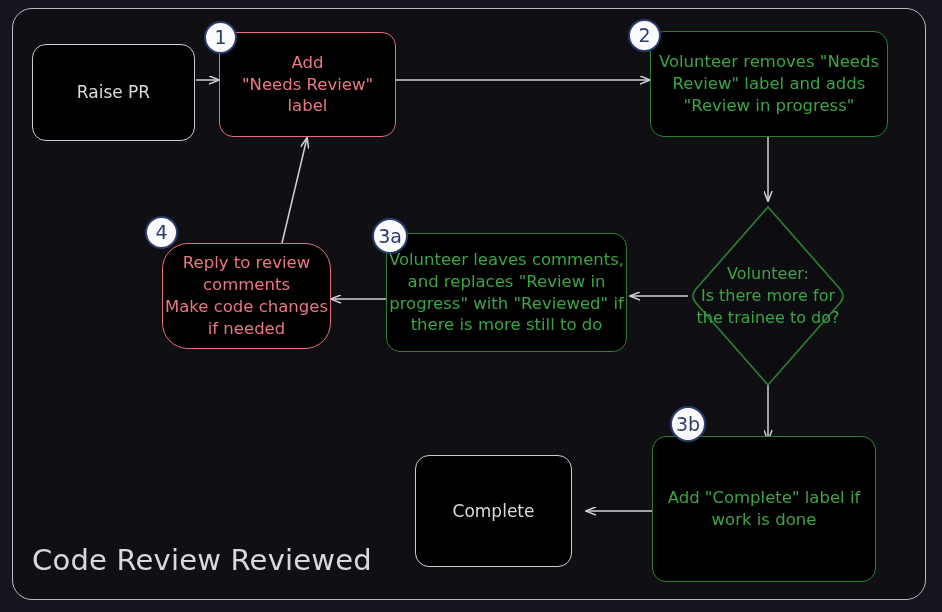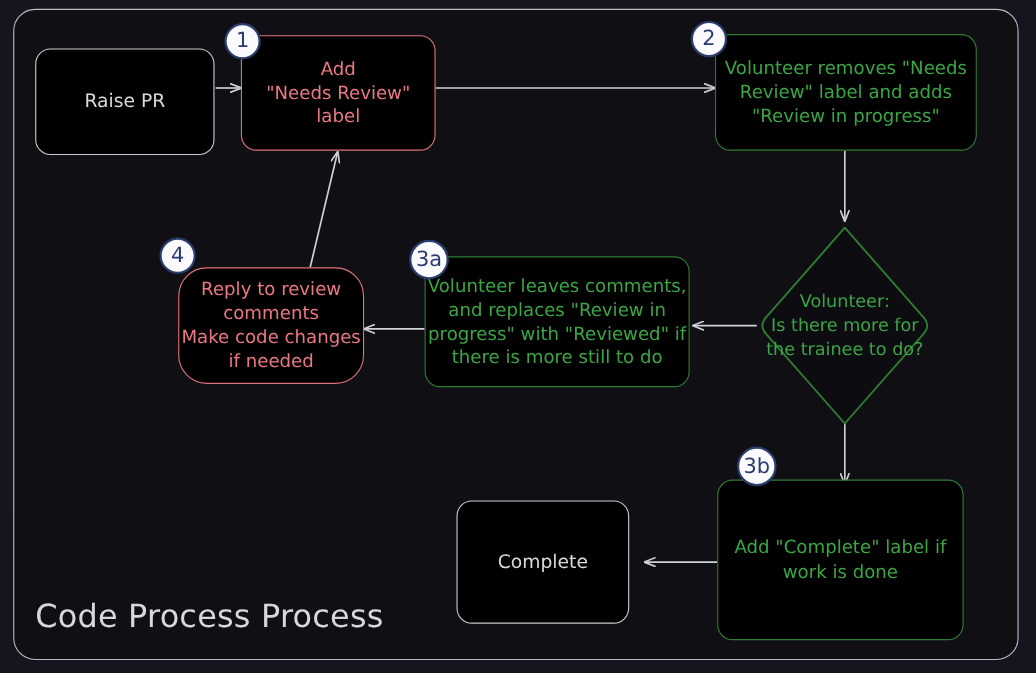--- a/index.html
+++ b/index.html
@@ -196,15 +196,15 @@
 work is done</span>
   </div>
   <div class="badge" style="left:670px; top:406px; width:36px; height:36px;">
     <span>3b</span>
   </div>
 
   <div class="node plain" style="left:415px; top:455px; width:157px; height:112px;">
     <span>Complete</span>
   </div>
 
-  <div class="frame-title">Code Process Process</div>
+  <div class="frame-title">Code Review Reviewed</div>
 
 </div>
 
 </body></html>

